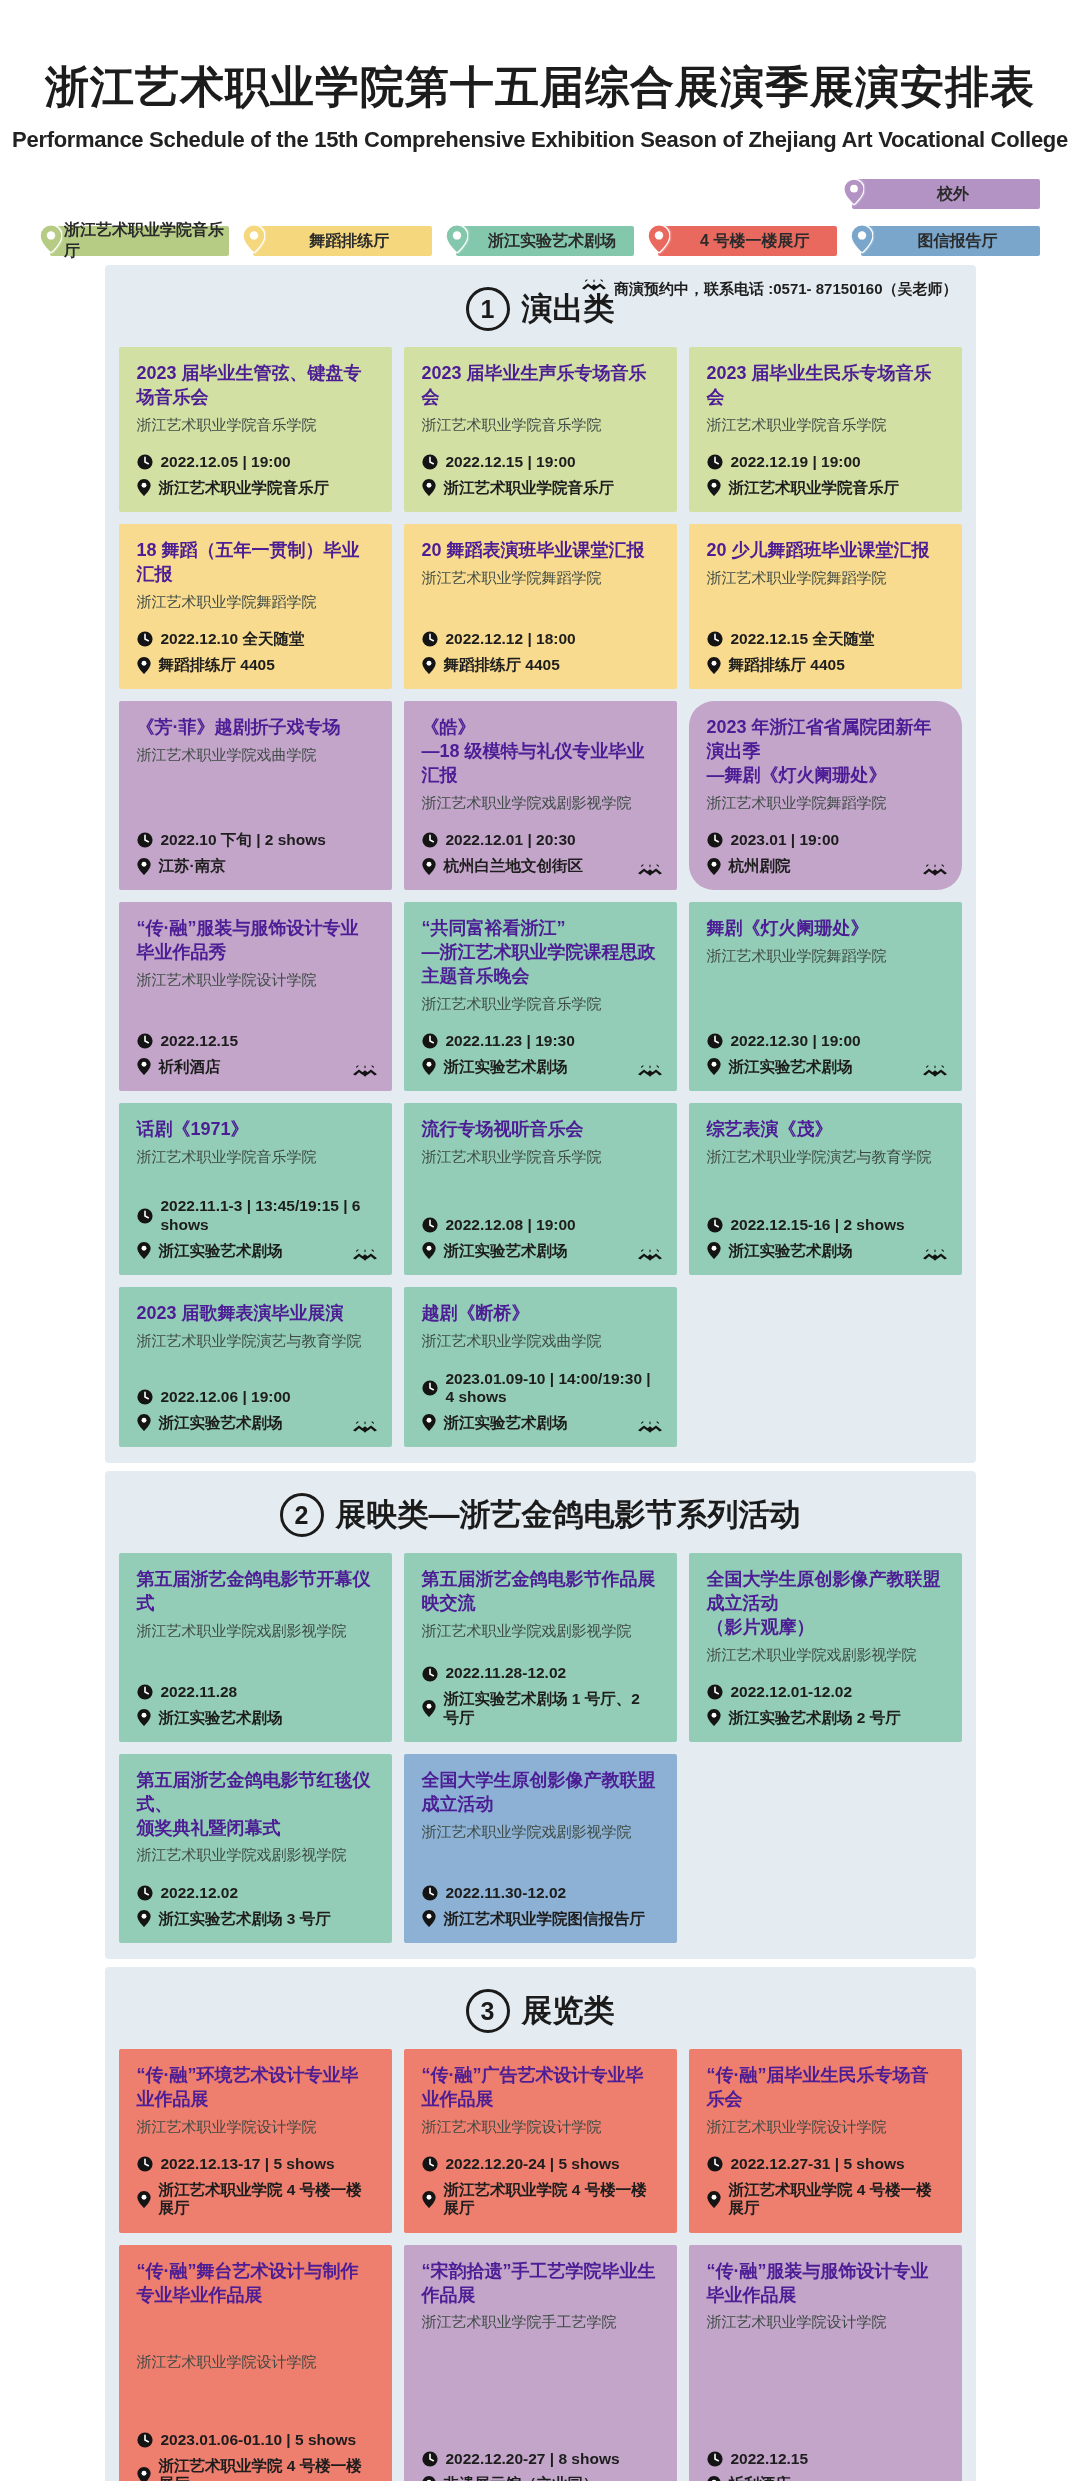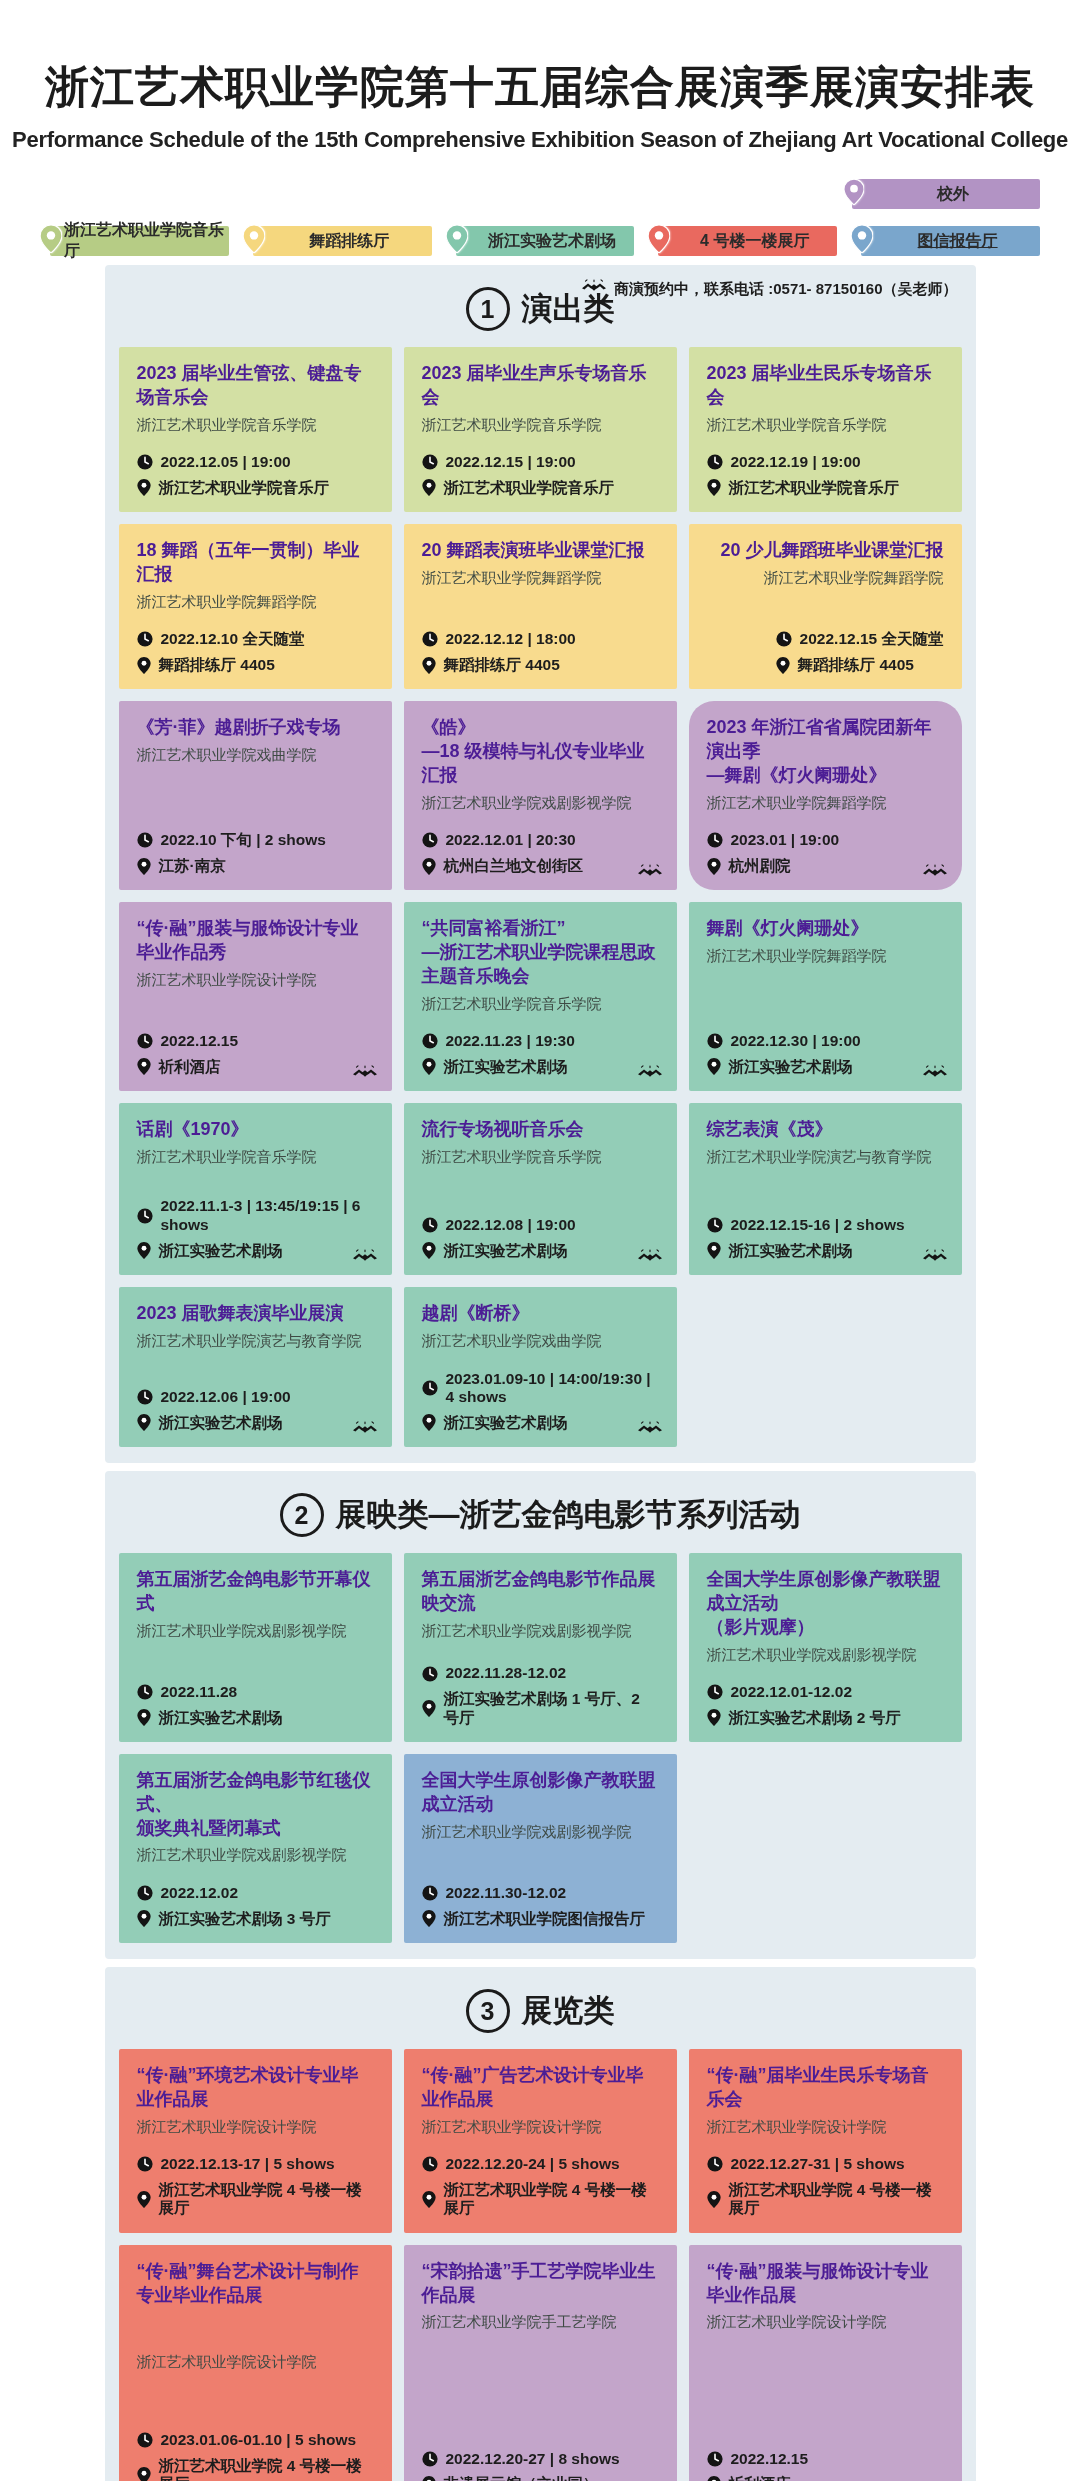--- a/index.html
+++ b/index.html
@@ -83,21 +83,21 @@
           <path d="M7 0C3.1 0 0 3.1 0 7c0 5 7 11 7 11s7-6 7-11C14 3.1 10.9 0 7 0z" fill="#e9695f" stroke="#ffffff" stroke-width="0.8"></path>
           <circle cx="7" cy="6.7" r="2.7" fill="#ffffff"></circle>
         </svg></span>
       <div class="legend-bar" style="background: rgb(233, 105, 95);">4 号楼一楼展厅</div>
     </div>
     <div class="legend-item">
       <span class="legend-pin"><svg width="22" height="28" viewBox="0 0 14 18">
           <path d="M7 0C3.1 0 0 3.1 0 7c0 5 7 11 7 11s7-6 7-11C14 3.1 10.9 0 7 0z" fill="#7aa6cc" stroke="#ffffff" stroke-width="0.8"></path>
           <circle cx="7" cy="6.7" r="2.7" fill="#ffffff"></circle>
         </svg></span>
-      <div class="legend-bar" style="background: rgb(122, 166, 204); text-decoration: underline;">图信报告厅</div>
+      <div class="legend-bar" style="background: rgb(122, 166, 204);">图信报告厅</div>
     </div>
   </div>
 
 <div class="panel">
   <div class="booking-note">
     <span class="ic"><svg width="26" height="17" viewBox="0 0 26 17">
           <path d="M1 9.2 7 4.4l4.6 3.7-1.2 1.6L7 7.2 3.4 10.4z" fill="#141414"></path>
           <path d="M25 9.2 19 4.4l-4.6 3.7 1.2 1.6 3.4-2.5 3.6 3.2z" fill="#141414"></path>
           <path d="M9.2 8.2 13 5.2l3.8 3-3.8 3.6z" fill="#141414"></path>
           <path d="M4.5 2.2 6 .8M21.5 2.2 20 .8M13 2.6V1" stroke="#141414" stroke-width="1.1" fill="none" stroke-linecap="round"></path>
@@ -234,21 +234,21 @@
             <span class="ic">
               <svg width="14" height="17" viewBox="0 0 14 18">
                 <path d="M7 0C3.1 0 0 3.1 0 7c0 5 7 11 7 11s7-6 7-11C14 3.1 10.9 0 7 0z" fill="#141414"></path>
                 <circle cx="7" cy="6.7" r="2.6" fill="#fff"></circle>
               </svg>
             </span>
             <span>舞蹈排练厅 4405</span>
           </div>
         </div>
       </div>
-      <div class="card" style="background: rgb(248, 219, 142); min-height: 142px; align-items: flex-end;">
+      <div class="card" style="background: rgb(248, 219, 142); min-height: 142px;">
         <div class="card-title">
           <div>20 少儿舞蹈班毕业课堂汇报</div>
         </div>
         <div class="card-org">浙江艺术职业学院舞蹈学院</div>
         <div class="card-meta">
           <div class="meta-row">
             <span class="ic">
               <svg width="16" height="16" viewBox="0 0 16 16">
                 <circle cx="8" cy="8" r="7.6" fill="#141414"></circle>
                 <path d="M8 3.4V8l3.3 1.7" stroke="#fff" stroke-width="1.6" fill="none" stroke-linecap="round"></path>
@@ -467,21 +467,21 @@
             <path d="M25 9.2 19 4.4l-4.6 3.7 1.2 1.6 3.4-2.5 3.6 3.2z" fill="#141414"></path>
             <path d="M9.2 8.2 13 5.2l3.8 3-3.8 3.6z" fill="#141414"></path>
             <path d="M4.5 2.2 6 .8M21.5 2.2 20 .8M13 2.6V1" stroke="#141414" stroke-width="1.1" fill="none" stroke-linecap="round"></path>
           </svg>
         </span>
       </div>
     </div>
   <div class="cards">
       <div class="card" style="background: rgb(147, 205, 183); min-height: 172px;">
         <div class="card-title">
-          <div>话剧《1970》</div>
+          <div>话剧《1971》</div>
         </div>
         <div class="card-org">浙江艺术职业学院音乐学院</div>
         <div class="card-meta">
           <div class="meta-row">
             <span class="ic">
               <svg width="16" height="16" viewBox="0 0 16 16">
                 <circle cx="8" cy="8" r="7.6" fill="#141414"></circle>
                 <path d="M8 3.4V8l3.3 1.7" stroke="#fff" stroke-width="1.6" fill="none" stroke-linecap="round"></path>
               </svg>
             </span>

